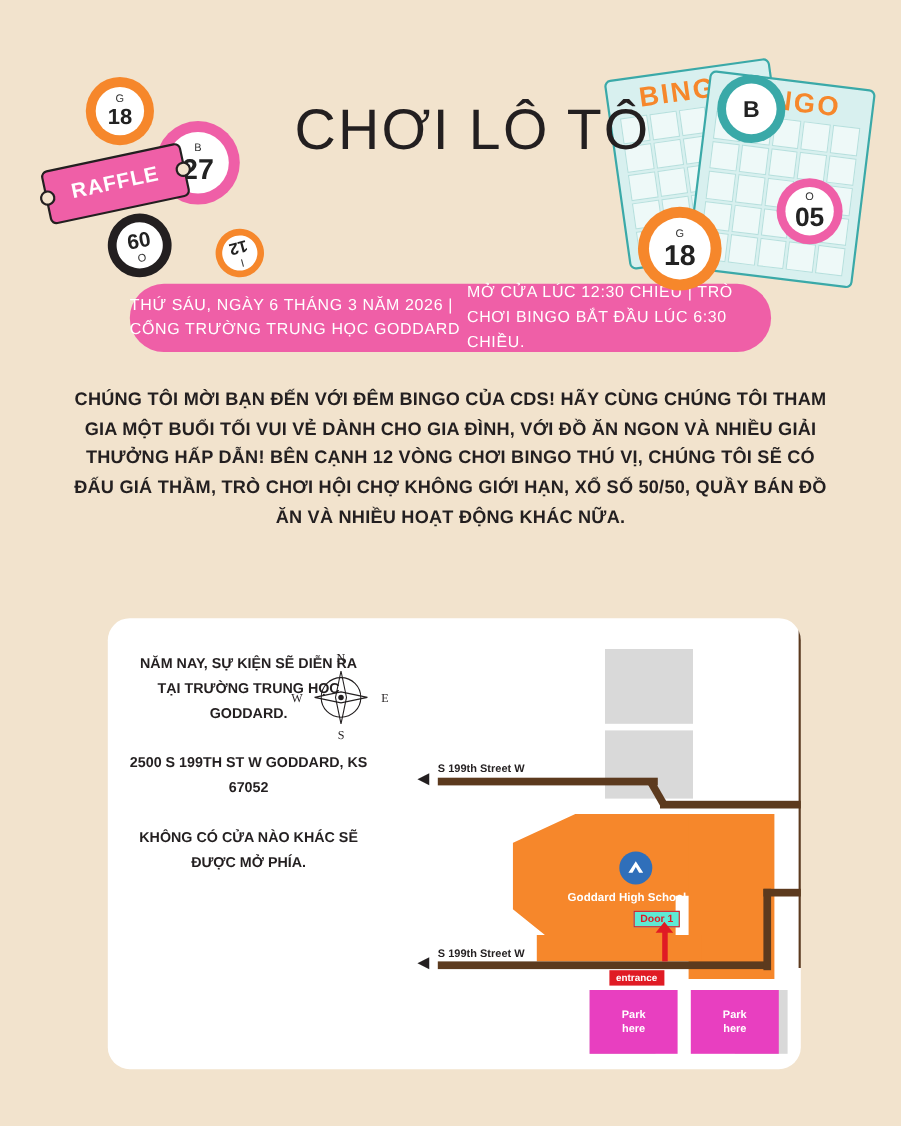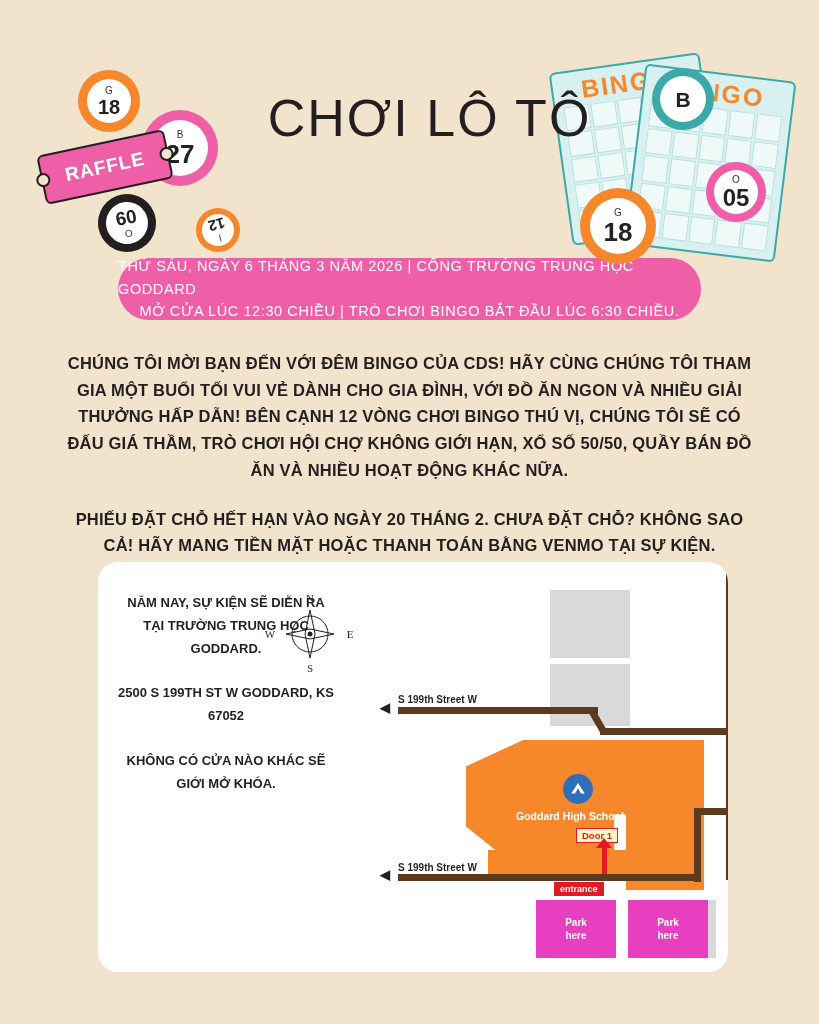--- a/index.html
+++ b/index.html
@@ -70,21 +70,21 @@
     left: 118px;
     top: 258px;
     width: 583px;
     height: 62px;
     background: #ef5fa7;
     border-radius: 31px;
     color: #ffffff;
     font-size: 14.5px;
     letter-spacing: 0.6px;
     display: flex;
-    flex-direction: column;
+    flex-direction: row;
     align-items: center;
     justify-content: center;
     line-height: 1.55;
     z-index: 6;
   }
 
   
   .ball {
     position: absolute;
     border-radius: 50%;
@@ -317,21 +317,21 @@
   }
   .school-name {
     position: absolute;
     font-size: 10.5px;
     font-weight: bold;
     color: #ffffff;
     white-space: nowrap;
   }
   .door-badge {
     position: absolute;
-    background: #fef9c3;
+    background: #5eead4;
     border: 1.5px solid #e01b24;
     color: #e01b24;
     font-size: 9.5px;
     font-weight: bold;
     padding: 1px 5px;
   }
   .entrance-badge {
     position: absolute;
     background: #e01b24;
     color: #ffffff;
@@ -476,29 +476,28 @@
   </div>
 
   <div class="info-banner">
     <div>THỨ SÁU, NGÀY 6 THÁNG 3 NĂM 2026 | CỔNG TRƯỜNG TRUNG HỌC GODDARD</div>
     <div>MỞ CỬA LÚC 12:30 CHIỀU | TRÒ CHƠI BINGO BẮT ĐẦU LÚC 6:30 CHIỀU.</div>
   </div>
 </div>
 
 <div class="body-copy">
   <p>CHÚNG TÔI MỜI BẠN ĐẾN VỚI ĐÊM BINGO CỦA CDS! HÃY CÙNG CHÚNG TÔI THAM GIA MỘT BUỔI TỐI VUI VẺ DÀNH CHO GIA ĐÌNH, VỚI ĐỒ ĂN NGON VÀ NHIỀU GIẢI THƯỞNG HẤP DẪN! BÊN CẠNH 12 VÒNG CHƠI BINGO THÚ VỊ, CHÚNG TÔI SẼ CÓ ĐẤU GIÁ THẦM, TRÒ CHƠI HỘI CHỢ KHÔNG GIỚI HẠN, XỔ SỐ 50/50, QUẦY BÁN ĐỒ ĂN VÀ NHIỀU HOẠT ĐỘNG KHÁC NỮA.</p>
-  <p>PHIẾU ĐẶT CHỖ HẾT HẠN VÀO NGÀY 20 THÁNG 2. CHƯA ĐẶT CHỖ? KHÔNG SAO CẢ! HÃY MANG TIỀN MẶT HOẶC THANH TOÁN BẰNG VENMO TẠI SỰ KIỆN.</p>
 </div>
 
 <div class="map-card">
 
   <div class="map-text">
     <p>NĂM NAY, SỰ KIỆN SẼ DIỄN RA TẠI TRƯỜNG TRUNG HỌC GODDARD.</p>
     <p>2500 S 199TH ST W GODDARD, KS 67052</p>
-    <p>KHÔNG CÓ CỬA NÀO KHÁC SẼ GIỚI MỞ KHÓA.</p>
+    <p>KHÔNG CÓ CỬA NÀO KHÁC SẼ ĐƯỢC MỞ PHÍA.</p>
   </div>
 
   <div class="map-graphic">
 
     <div class="block" style="left:212px; top:28px; width:80px; height:68px;"></div>
     <div class="block" style="left:212px; top:102px; width:80px; height:62px;"></div>
 
     <div class="block" style="left:198px; top:338px; width:60px; height:58px;"></div>
     <div class="block" style="left:330px; top:338px; width:48px; height:58px;"></div>
 

